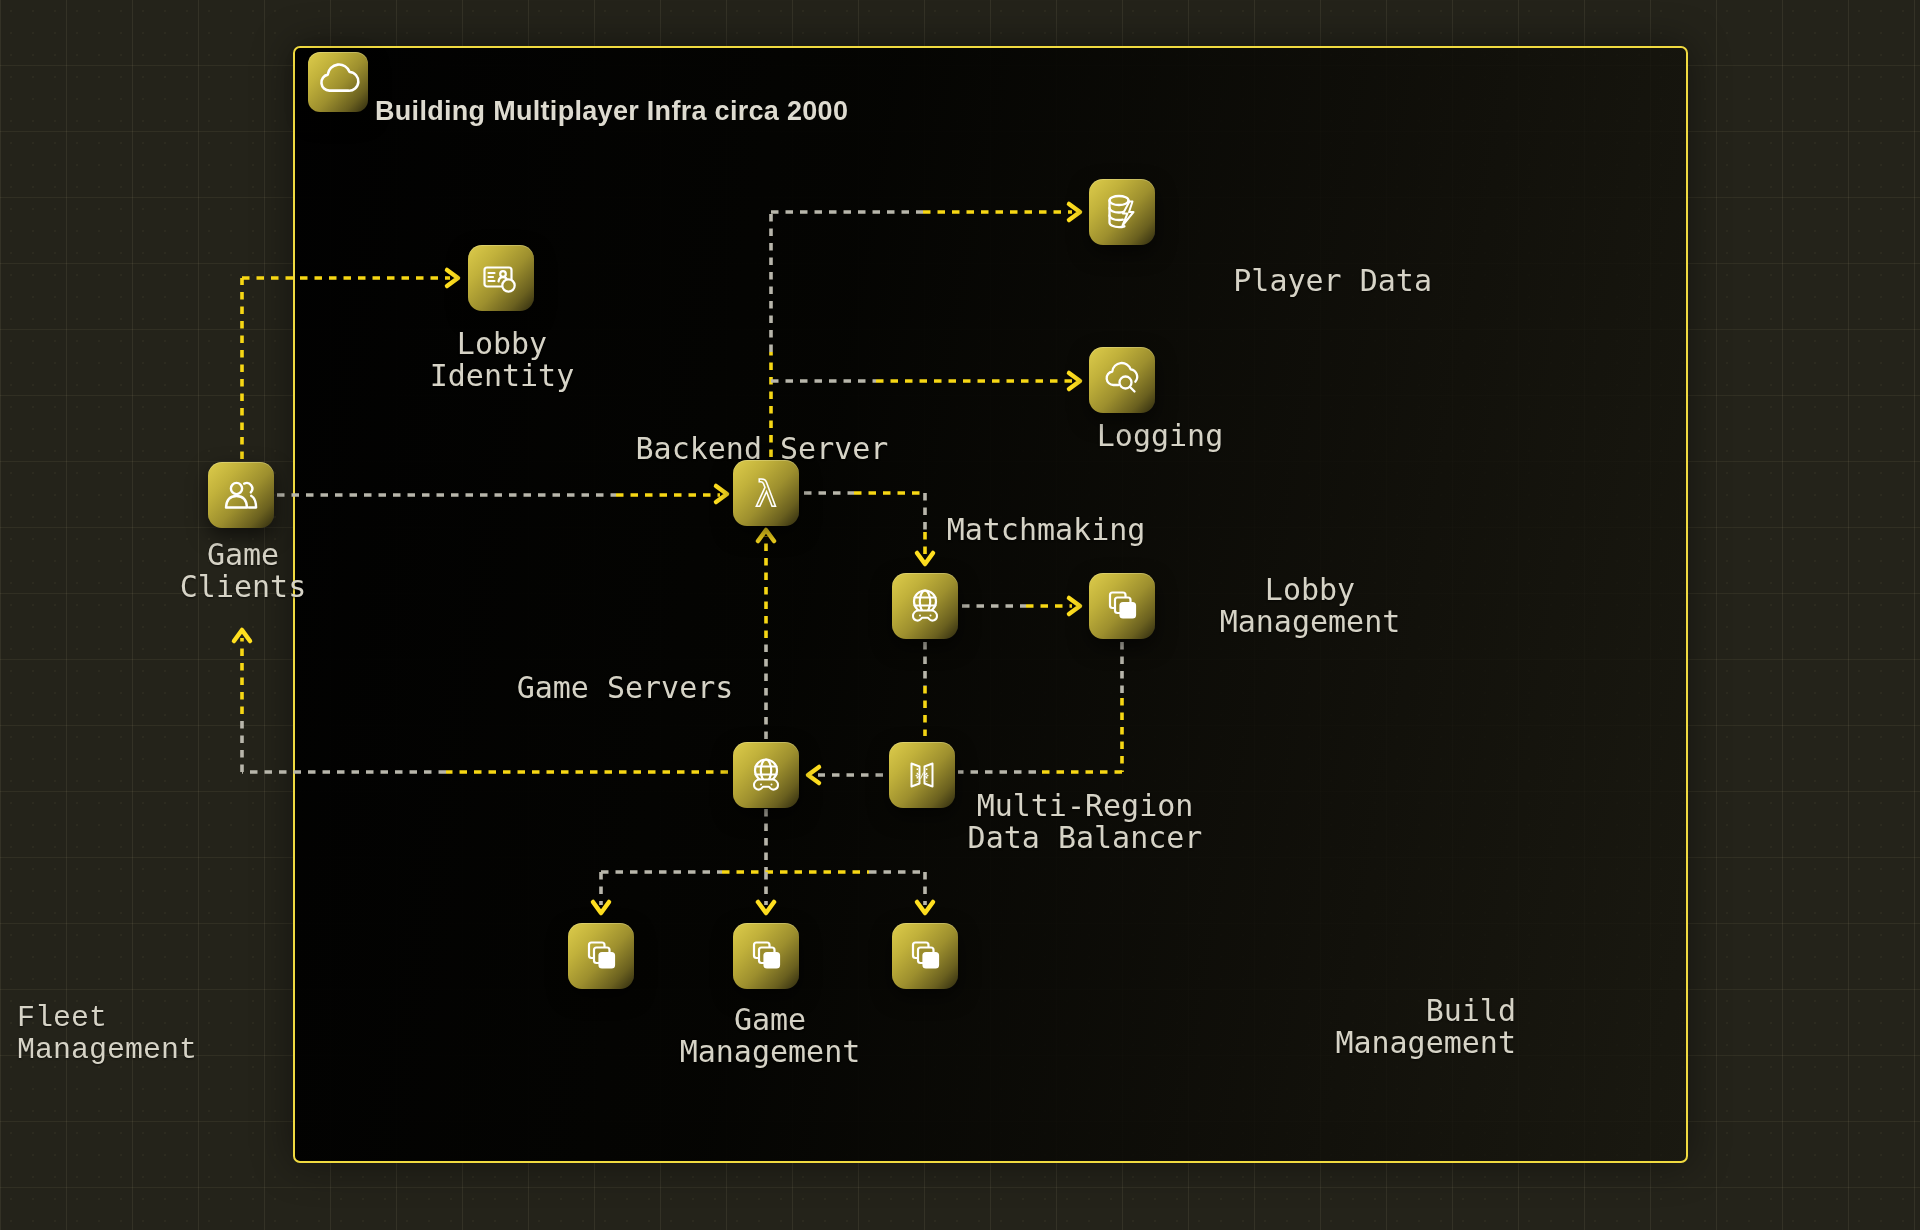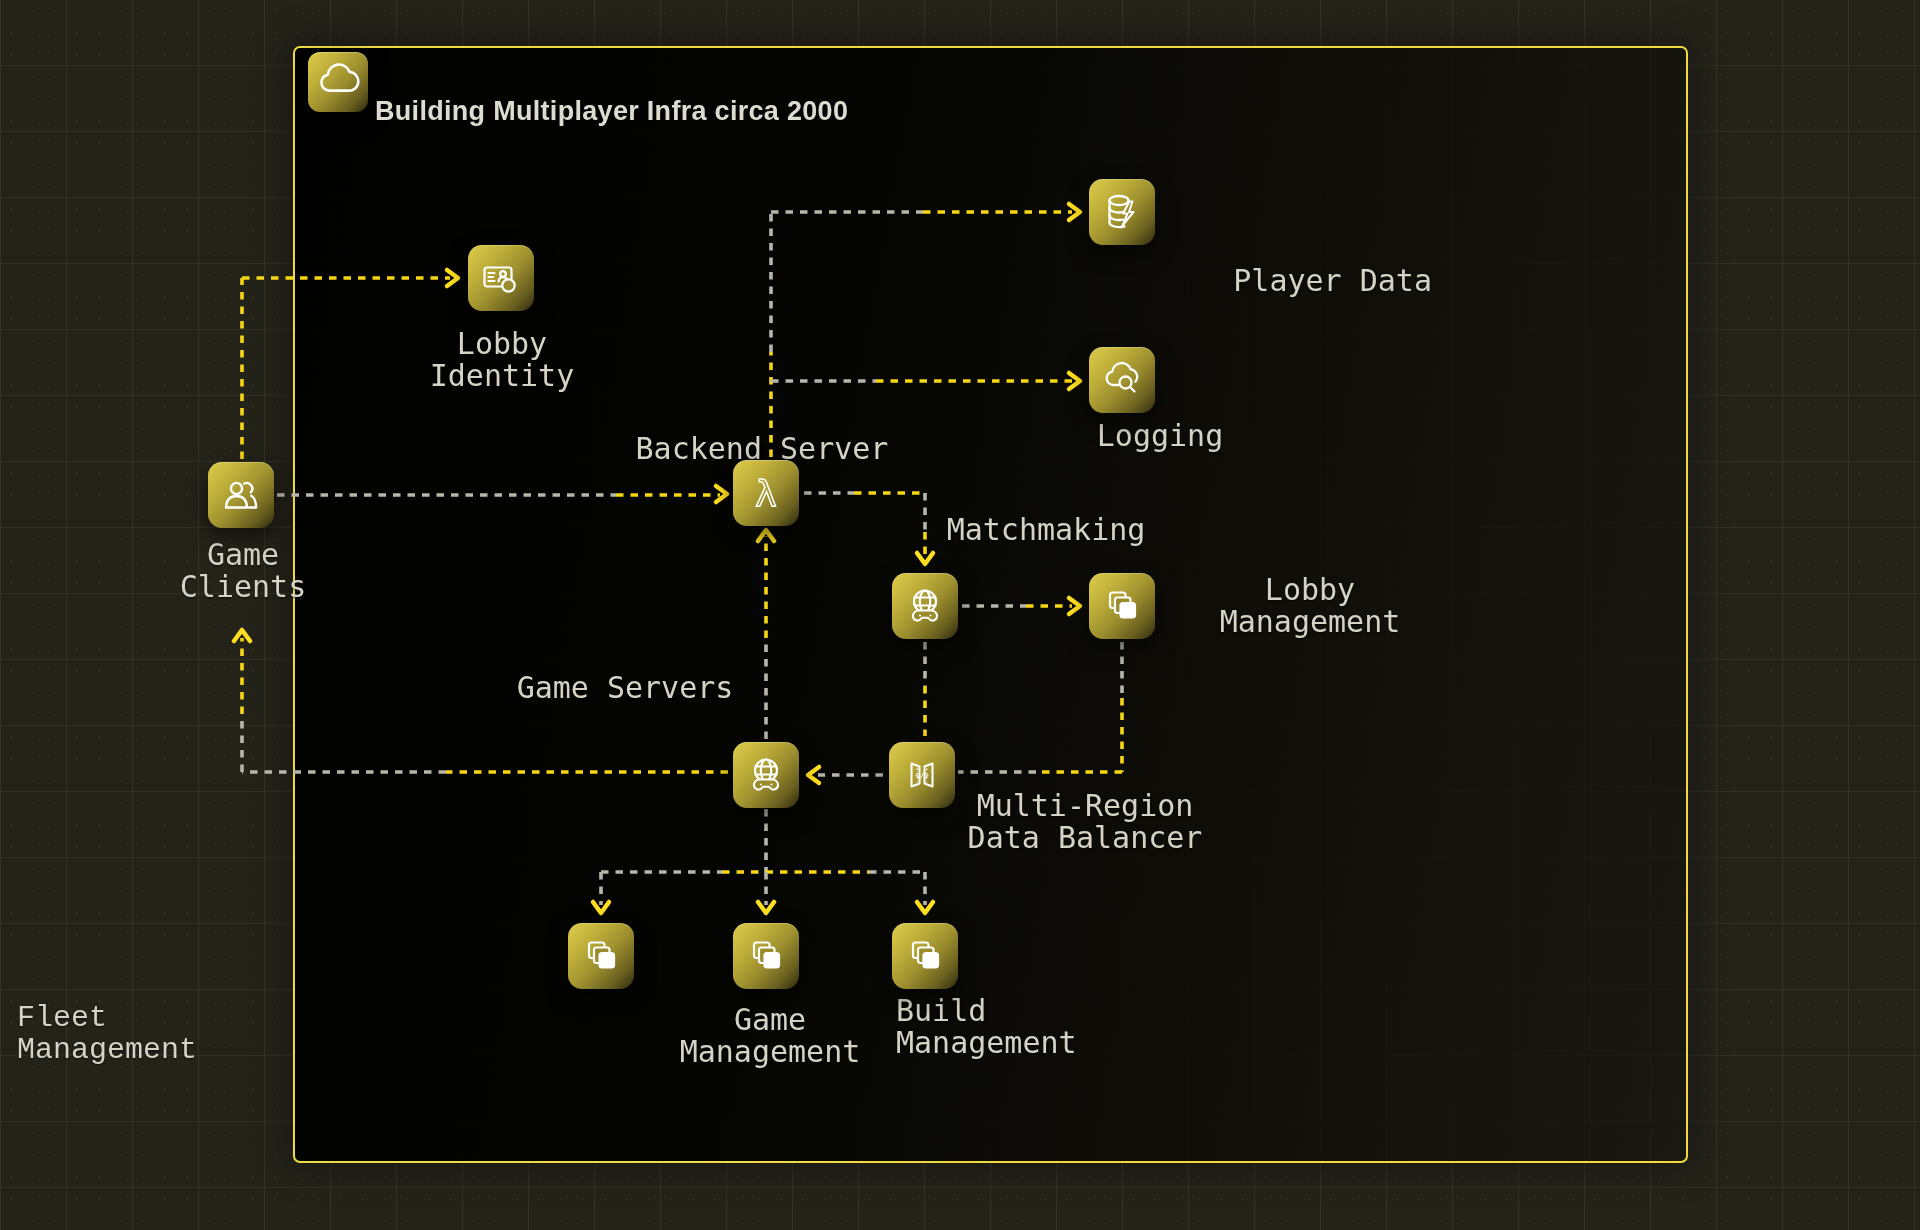--- a/index.html
+++ b/index.html
@@ -260,21 +260,21 @@
       <div class="label" style="top: 514px; width: 620px; left: 736px; text-align: center;">Matchmaking</div>
       <div class="label" style="top: 574px; width: 620px; left: 1000px; text-align: center;">Lobby
 Management</div>
       <div class="label" style="top: 672px; width: 620px; left: 315px; text-align: center;">Game Servers</div>
       <div class="label" style="top: 790px; width: 620px; left: 775px; text-align: center;">Multi-Region
 Data Balancer</div>
       <div class="label" style="top: 1002px; width: 620px; left: 17px; text-align: left; font-family: Liberation Mono, monospace;">Fleet
 Management</div>
       <div class="label" style="top: 1004px; width: 620px; left: 460px; text-align: center;">Game
 Management</div>
-      <div class="label" style="top: 995px; width: 620px; left: 896px; text-align: left;">Build
+      <div class="label" style="top: 995px; width: 620px; left: 896px; text-align: right;">Build
 Management</div>
     </div>
 
   <div class="header">
     <div class="tile title-tile">
       <svg width="52" height="52" viewBox="0 0 48 48">
           <use href="#i-cloud"></use>
         </svg>
     </div>
     <div class="title">Building Multiplayer Infra circa 2000</div>

